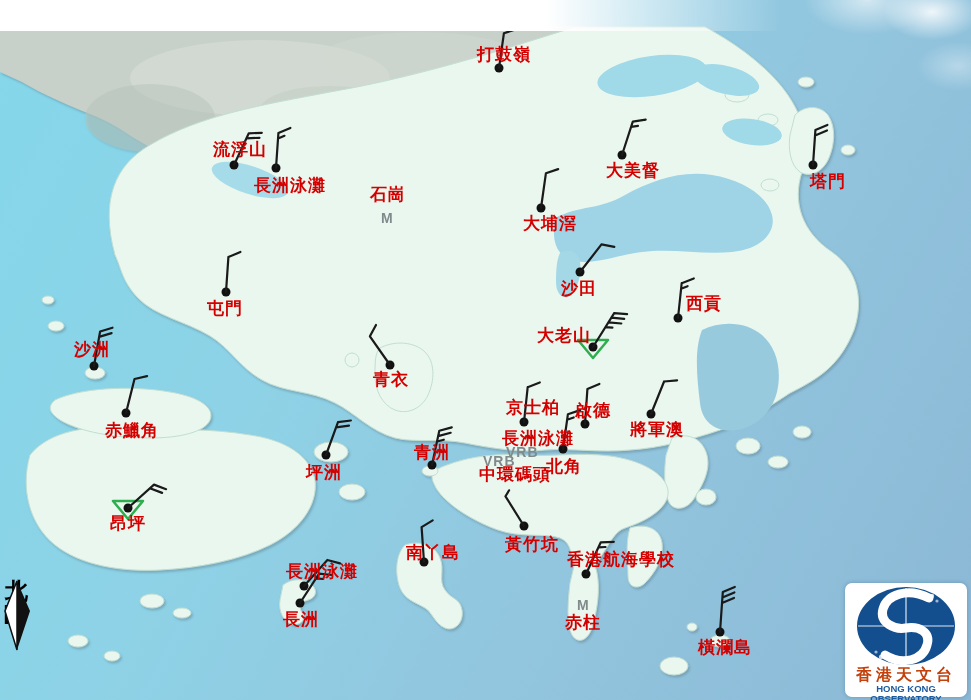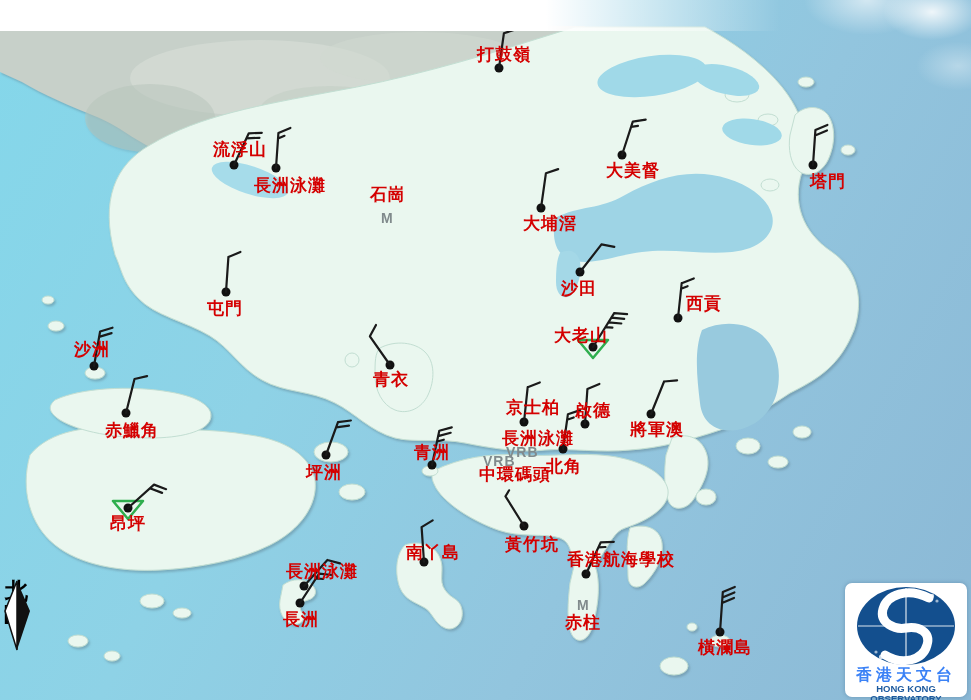--- a/index.html
+++ b/index.html
@@ -39,21 +39,21 @@
   }
   #compass{position:absolute;left:2px;top:580px;z-index:8;width:40px;}
   #compass .cn{color:#000;font-size:23px;font-weight:bold;line-height:1;margin-left:3px;}
   #compass .en{color:#000;font-size:27px;font-weight:bold;line-height:.9;margin-left:1px;
     font-family:"Liberation Sans",sans-serif;}
   #hko-logo{
     position:absolute;left:845px;top:583px;width:122px;height:114px;z-index:8;
     background:#fff;border-radius:7px;box-shadow:0 0 4px rgba(0,40,80,.25);
   }
   #hko-logo .cn{
-    position:absolute;left:0;top:84px;width:100%;text-align:center;color:#3b82f6;
+    position:absolute;left:0;top:84px;width:100%;text-align:center;color:#c2410c;
     font-size:16px;font-weight:bold;letter-spacing:4px;line-height:1;
   }
   #hko-logo .en{
     position:absolute;left:0;top:101px;width:100%;text-align:center;color:#1d5a9e;
     font-size:9.5px;font-weight:bold;letter-spacing:0px;line-height:1;
     font-family:"Liberation Sans",sans-serif;
   }
 </style>
 </head>
 <body>
@@ -239,21 +239,21 @@
       <div class="lbl" style="left: 254px; top: 177px;">長洲泳灘</div>
       <div class="lbl" style="left: 370px; top: 186px;">石崗</div>
       <div class="graytxt m-mark" style="left: 381px; top: 211px;">M</div>
       <div class="lbl" style="left: 606px; top: 162px;">大美督</div>
       <div class="lbl" style="left: 810px; top: 173px;">塔門</div>
       <div class="lbl" style="left: 523px; top: 215px;">大埔滘</div>
       <div class="lbl" style="left: 561px; top: 280px;">沙田</div>
       <div class="lbl" style="left: 207px; top: 300px;">屯門</div>
       <div class="lbl" style="left: 686px; top: 295px;">西貢</div>
       <div class="lbl" style="left: 74px; top: 341px;">沙洲</div>
-      <div class="lbl" style="left: 554px; top: 327px;">大老山</div>
+      <div class="lbl" style="left: 537px; top: 327px;">大老山</div>
       <div class="lbl" style="left: 373px; top: 371px;">青衣</div>
       <div class="lbl" style="left: 105px; top: 422px;">赤鱲角</div>
       <div class="lbl" style="left: 506px; top: 399px;">京士柏</div>
       <div class="lbl" style="left: 575px; top: 402px;">啟德</div>
       <div class="lbl" style="left: 630px; top: 421px;">將軍澳</div>
       <div class="lbl" style="left: 502px; top: 430px;">長洲泳灘</div>
       <div class="graytxt vrb-mark" style="left: 506px; top: 445px;">VRB</div>
       <div class="lbl" style="left: 479px; top: 466px;">中環碼頭</div>
       <div class="graytxt vrb-mark" style="left: 483px; top: 454px;">VRB</div>
       <div class="lbl" style="left: 546px; top: 458px;">北角</div>

